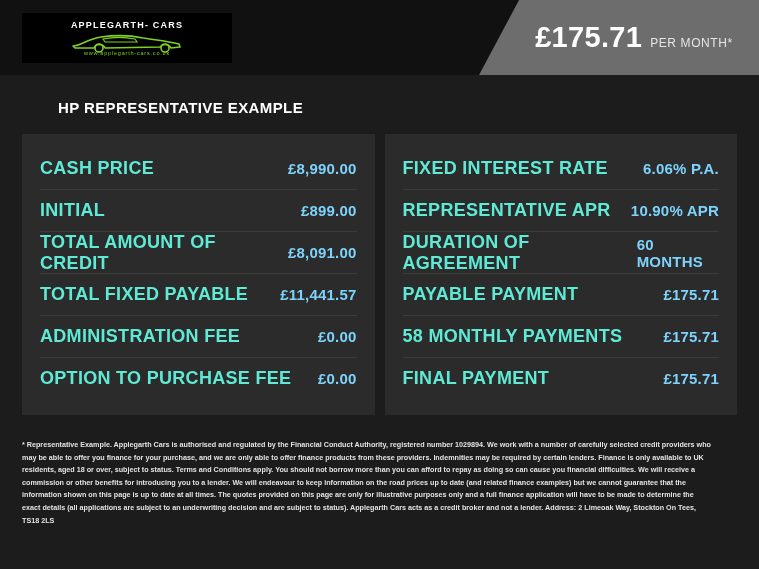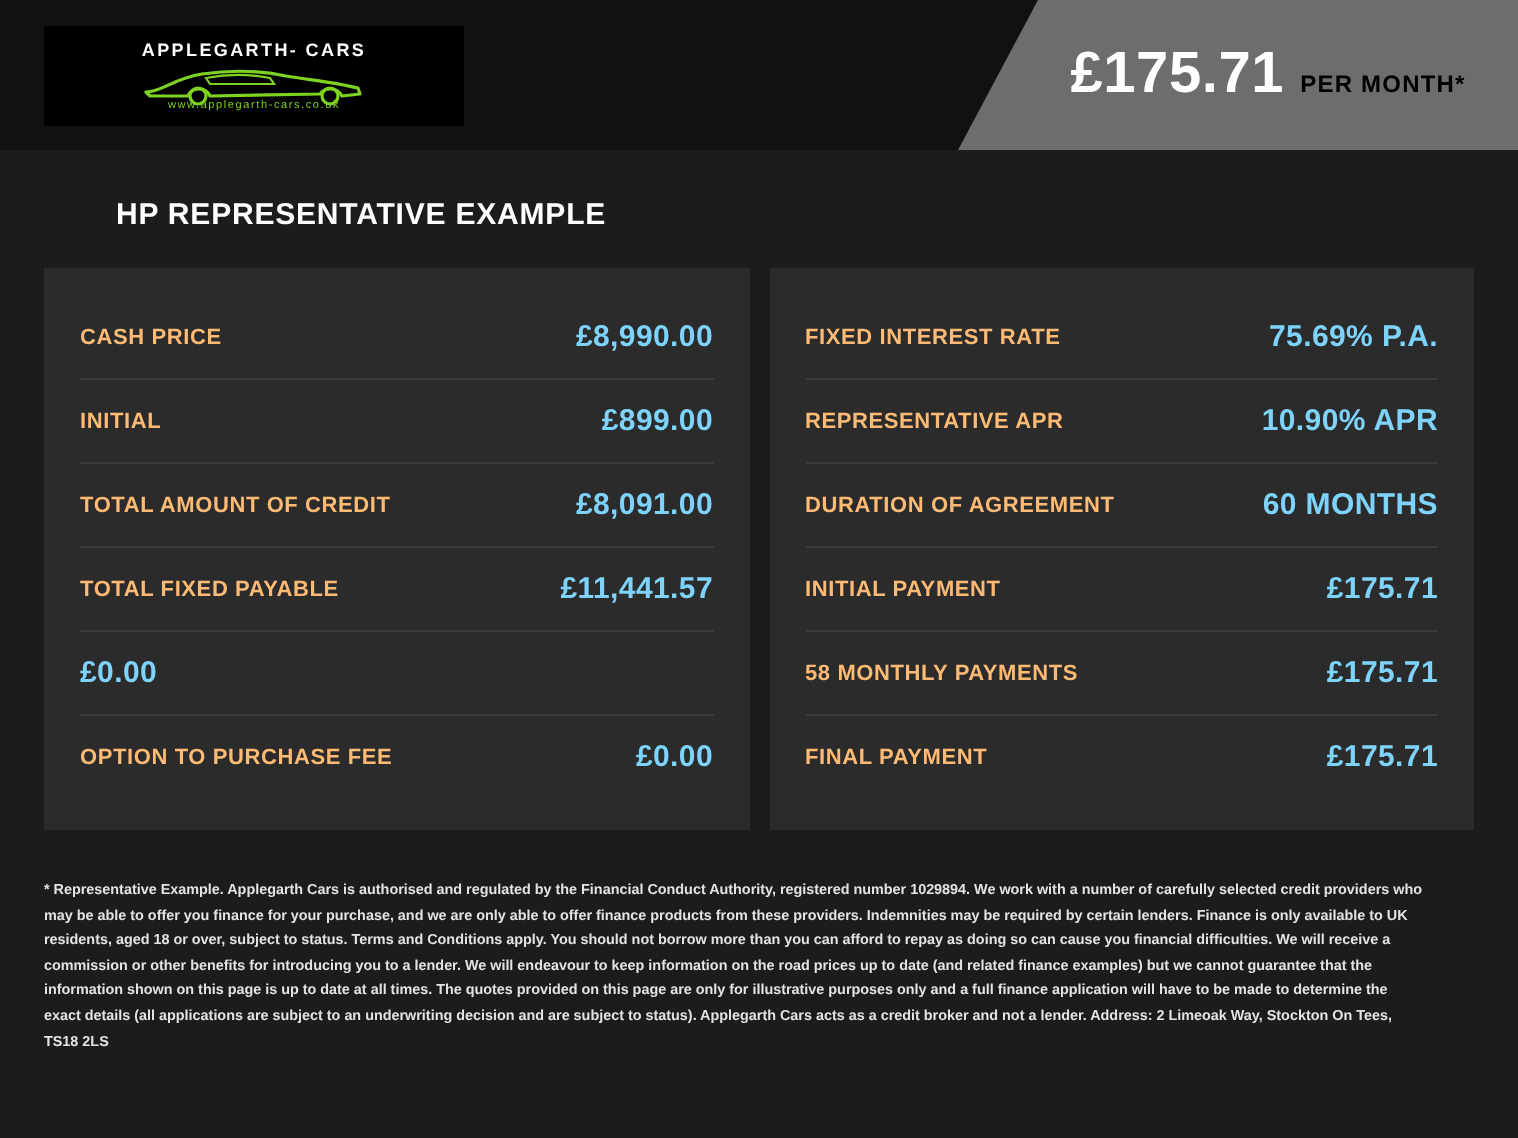--- a/index.html
+++ b/index.html
@@ -49,23 +49,23 @@
     padding-left: 30px;
   }
   .price-amount {
     font-size: 29px;
     font-weight: bold;
     letter-spacing: 0.3px;
     color: #ffffff;
   }
   .price-period {
     font-size: 12px;
-    font-weight: bold;
+    font-weight: normal;
     letter-spacing: 0.6px;
-    color: #000000;
+    color: #e5e5e5;
   }
 
   
   .logo {
     position: absolute;
     left: 22px;
     top: 13px;
     width: 210px;
     height: 50px;
     background: #000000;
@@ -129,24 +129,24 @@
   }
   .row {
     display: flex;
     align-items: center;
     justify-content: space-between;
     height: 41px;
     border-bottom: 1px solid #3b3b3b;
   }
   .row:last-child { border-bottom: none; }
   .row-label {
-    font-size: 11px;
+    font-size: 18px;
     font-weight: bold;
     letter-spacing: 0.3px;
-    color: #fdba74;
+    color: #5eead4;
   }
   .row-value {
     font-size: 15px;
     font-weight: bold;
     letter-spacing: 0.2px;
     color: #7dd3fc;
   }
 
   
   .disclaimer {
@@ -203,43 +203,44 @@
       </div>
       <div class="row">
         <span class="row-label">TOTAL AMOUNT OF CREDIT</span>
         <span class="row-value">£8,091.00</span>
       </div>
       <div class="row">
         <span class="row-label">TOTAL FIXED PAYABLE</span>
         <span class="row-value">£11,441.57</span>
       </div>
       <div class="row">
+        <span class="row-label">ADMINISTRATION FEE</span>
         <span class="row-value">£0.00</span>
       </div>
       <div class="row">
         <span class="row-label">OPTION TO PURCHASE FEE</span>
         <span class="row-value">£0.00</span>
       </div>
     </div>
 
     <div class="panel right">
       <div class="row">
         <span class="row-label">FIXED INTEREST RATE</span>
-        <span class="row-value">75.69% P.A.</span>
+        <span class="row-value">6.06% P.A.</span>
       </div>
       <div class="row">
         <span class="row-label">REPRESENTATIVE APR</span>
         <span class="row-value">10.90% APR</span>
       </div>
       <div class="row">
         <span class="row-label">DURATION OF AGREEMENT</span>
         <span class="row-value">60 MONTHS</span>
       </div>
       <div class="row">
-        <span class="row-label">INITIAL PAYMENT</span>
+        <span class="row-label">PAYABLE PAYMENT</span>
         <span class="row-value">£175.71</span>
       </div>
       <div class="row">
         <span class="row-label">58 MONTHLY PAYMENTS</span>
         <span class="row-value">£175.71</span>
       </div>
       <div class="row">
         <span class="row-label">FINAL PAYMENT</span>
         <span class="row-value">£175.71</span>
       </div>

